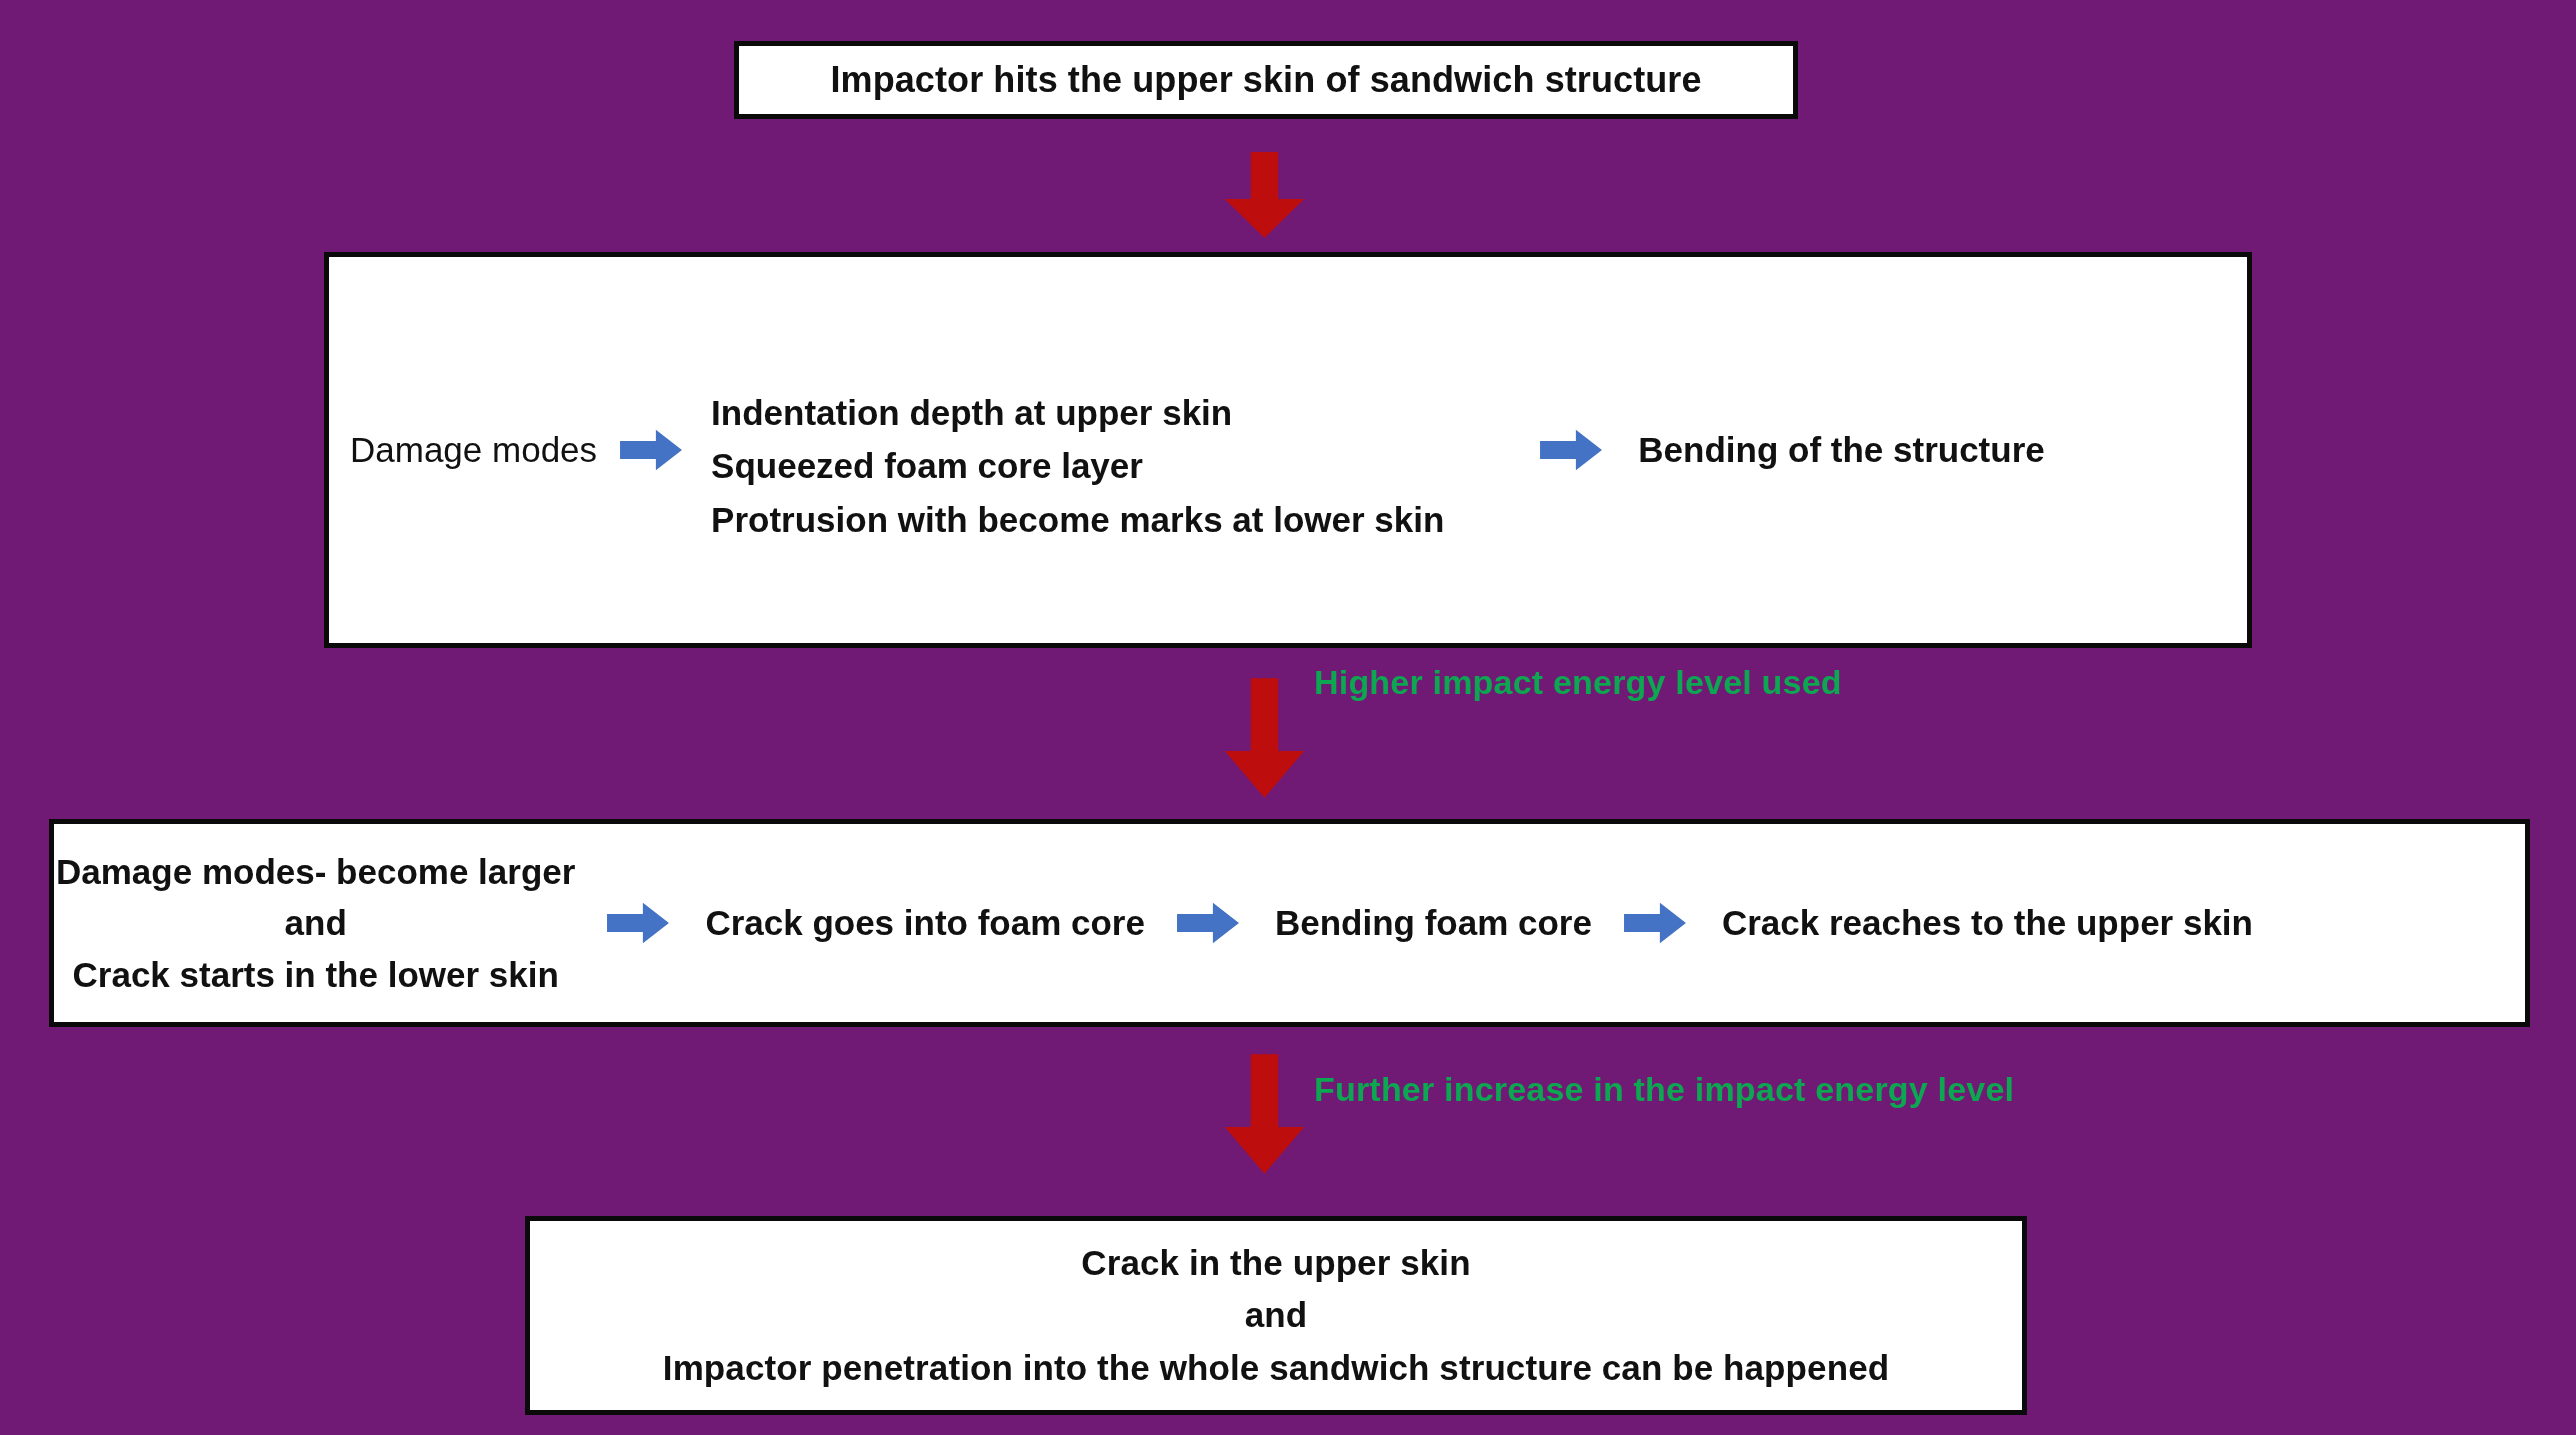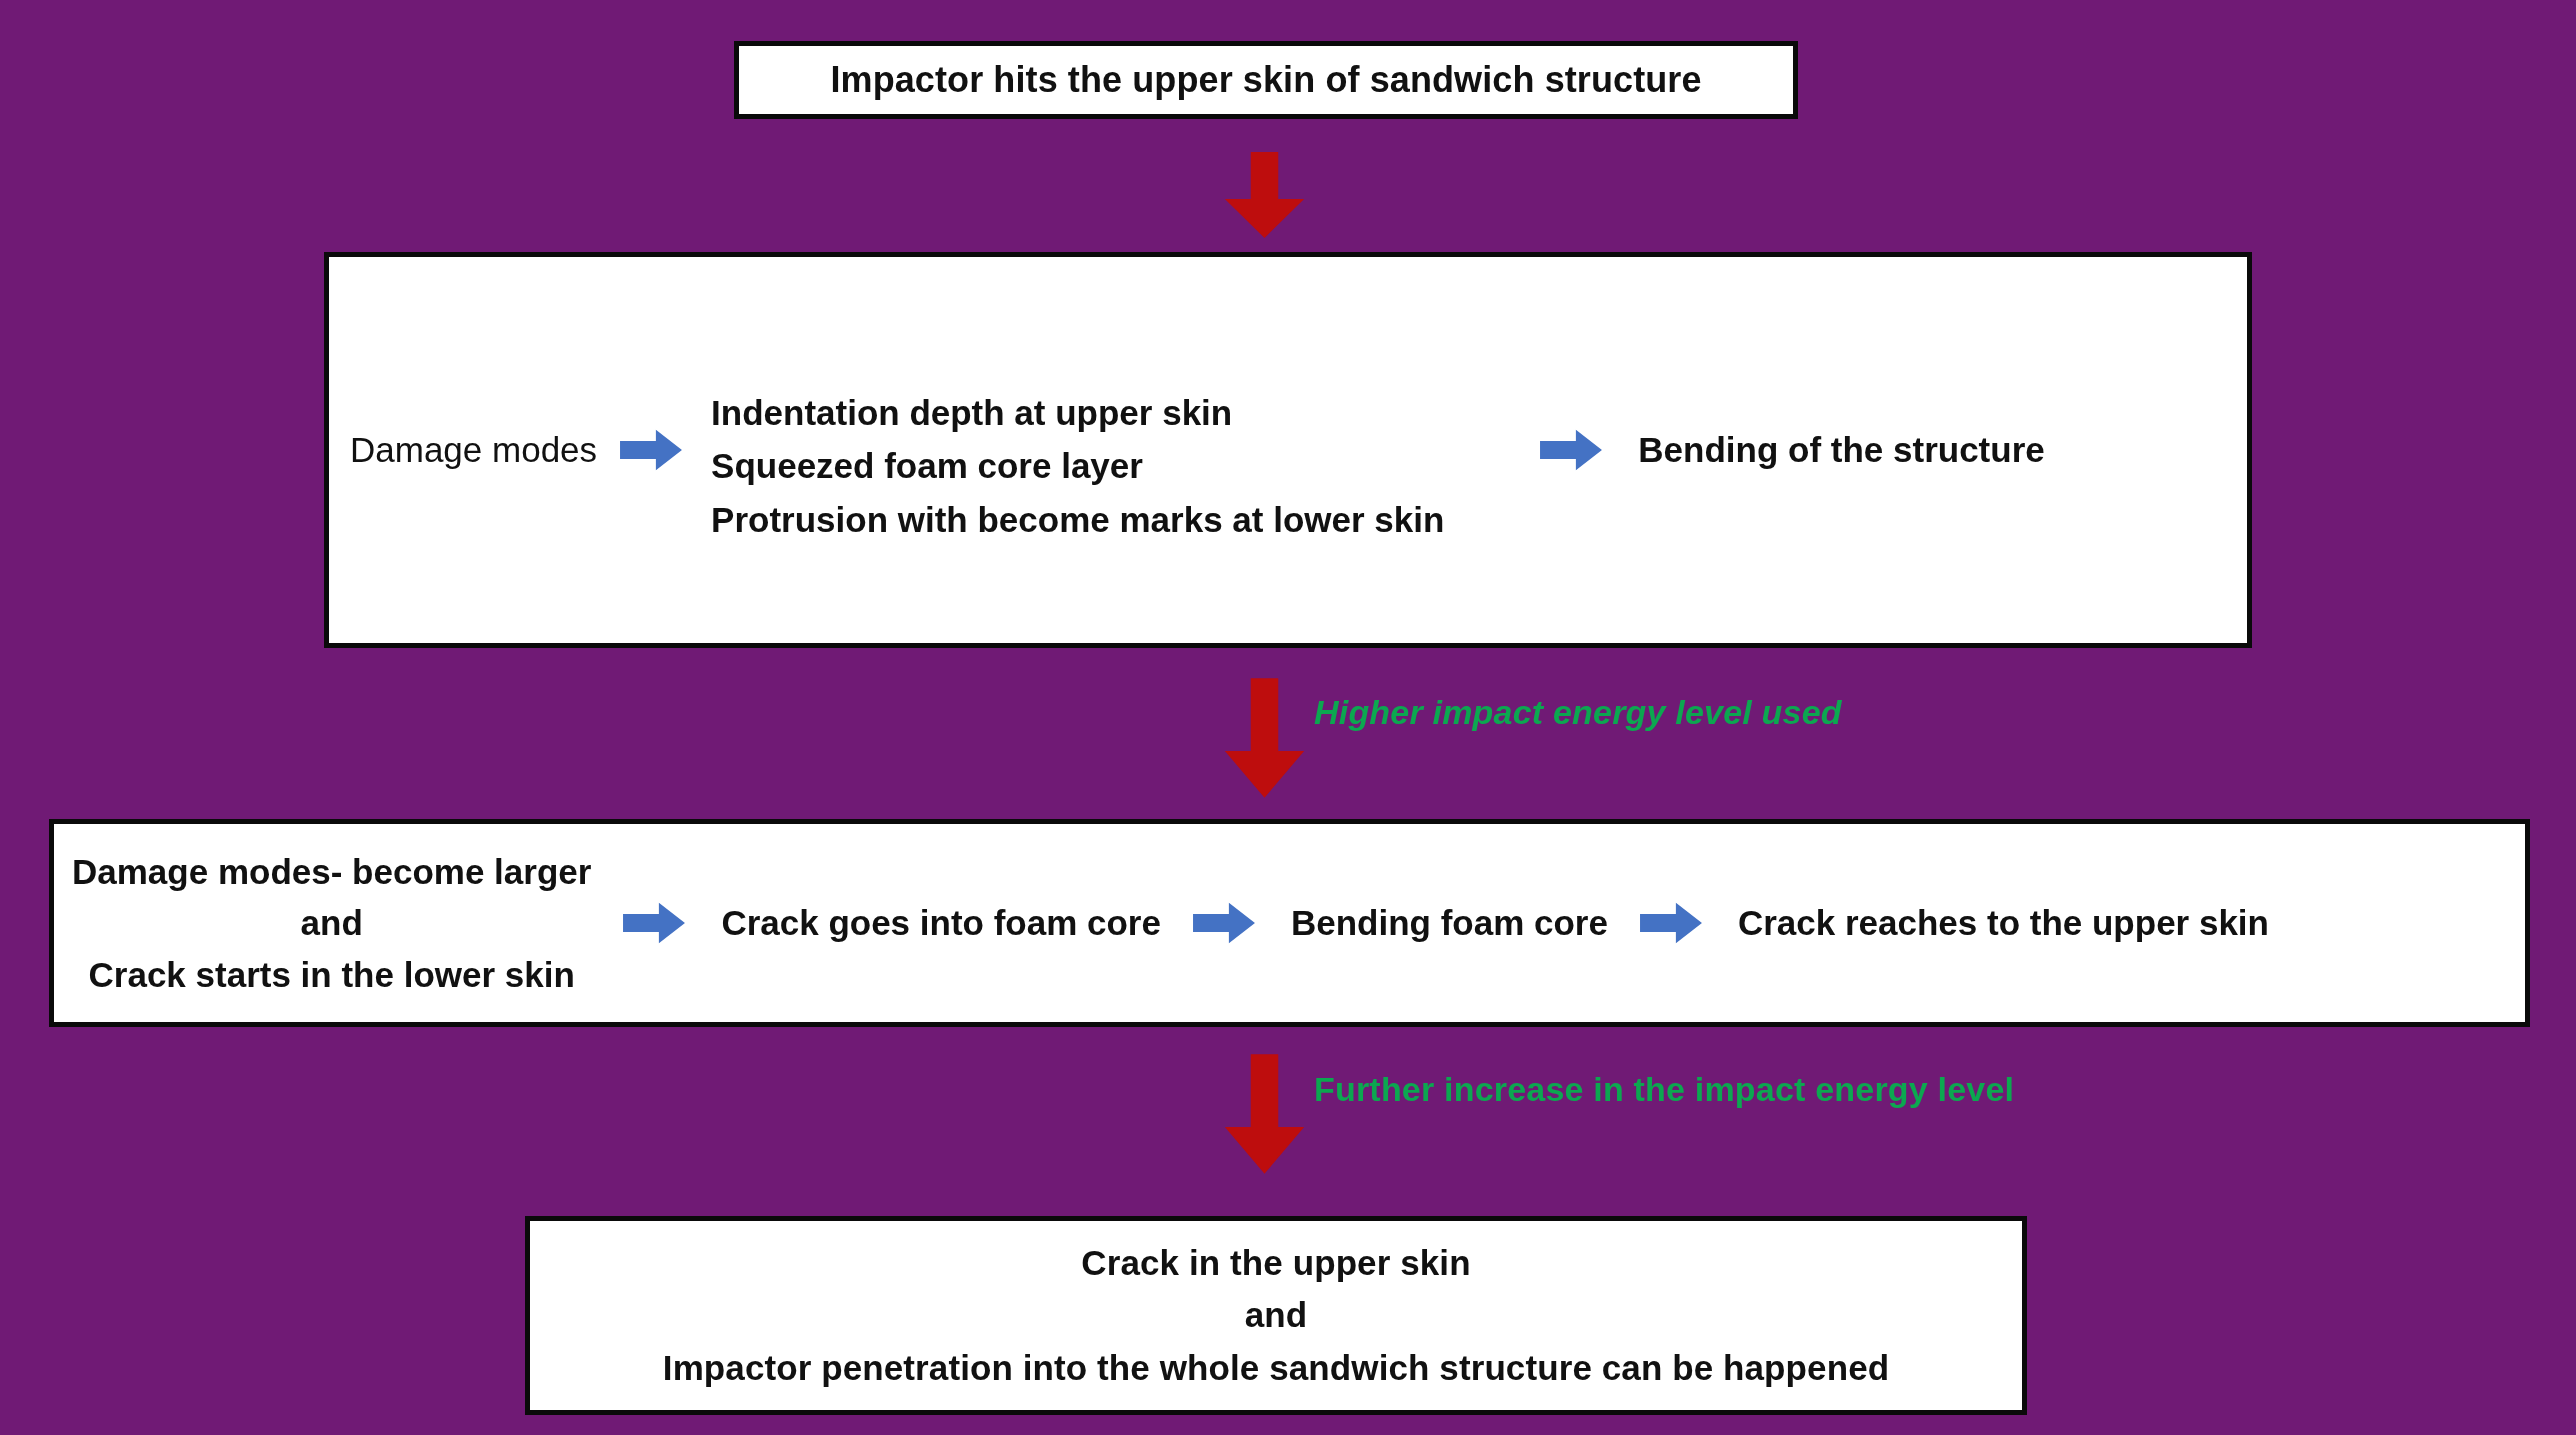--- a/index.html
+++ b/index.html
@@ -97,21 +97,21 @@
     left: 49px;
     top: 819px;
     width: 2481px;
     height: 208px;
     justify-content: flex-start;
   }
   .cp-row {
     display: flex;
     align-items: center;
     width: 100%;
-    padding-left: 18px;
+    padding-left: 2px;
     box-sizing: border-box;
   }
   .cp-first {
     font-size: 35px;
     font-weight: bold;
     color: #111111;
     text-align: center;
     line-height: 1.46;
     white-space: nowrap;
   }
@@ -146,21 +146,21 @@
     font-weight: bold;
     color: #0ca750;
     white-space: nowrap;
     letter-spacing: 0.2px;
   }
 
   #arrow1 { left: 1220px; top: 152px; }
   #arrow2 { left: 1220px; top: 678px; }
   #arrow3 { left: 1220px; top: 1054px; }
 
-  #green-higher { left: 1314px; top: 693px; font-style: italic; }
+  #green-higher { left: 1314px; top: 663px; }
   #green-further { left: 1314px; top: 1070px; }
 </style>
 </head>
 <body>
 
 <div id="canvas">
 
   <div class="flowbox" id="box-impactor">
     <div class="box-text">Impactor hits the upper skin of sandwich structure</div>
   </div>

